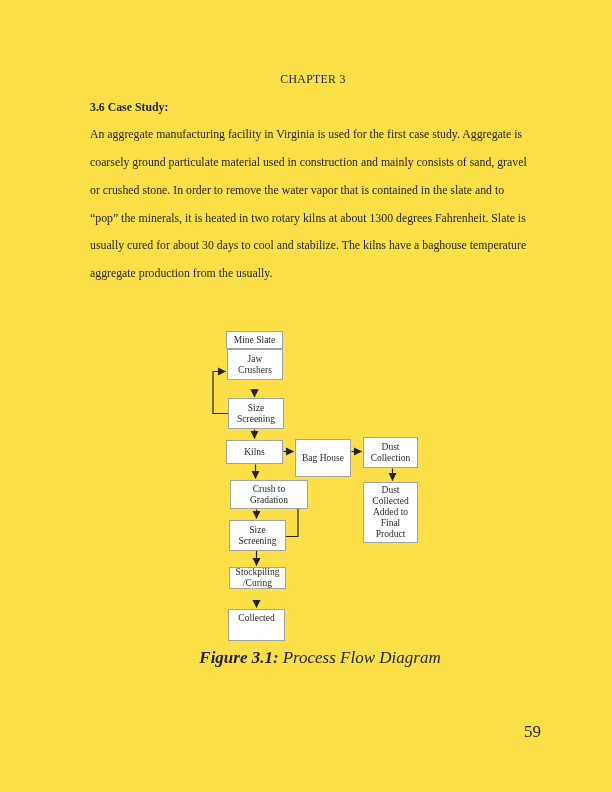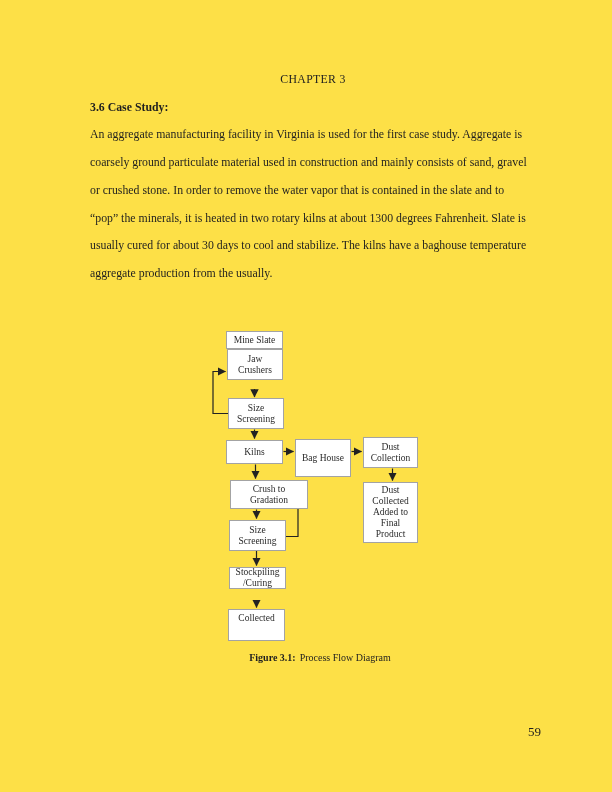--- a/index.html
+++ b/index.html
@@ -35,27 +35,27 @@
   .n-dustcol    { left:363px; top:437px; width:55px; height:31px; }
   .n-crush      { left:230px; top:480px; width:78px; height:29px; }
   .n-screen2    { left:229px; top:520px; width:57px; height:31px; }
   .n-stockpile  { left:229px; top:567px; width:57px; height:22px; }
   .n-shipping   { left:228px; top:609px; width:57px; height:32px;
                   align-items:flex-start; padding-top:3px; }
   .n-dustfinal  { left:363px; top:482px; width:55px; height:61px; }
   
   .figure-caption {
     position:absolute; left:90px; top:649px; width:460px;
-    text-align:center; font-size:10px; line-height:18px;
+    text-align:center; font-size:17px; line-height:18px;font-style:italic;
   }
   .figure-caption .cap-label { font-weight:bold; }
   .figure-caption .cap-text { margin-left:4px; }
   .page-number {
     position:absolute; top:725px; right:71px;
-    font-size:13px; line-height:14px;
+    font-size:17px; line-height:14px;
   }
 </style>
 </head>
 <body>
 
 <div class="page">
 
   <div class="content-col">
     <div class="chapter-heading">CHAPTER 3</div>
     <div class="section-heading">3.6 Case Study:</div>

